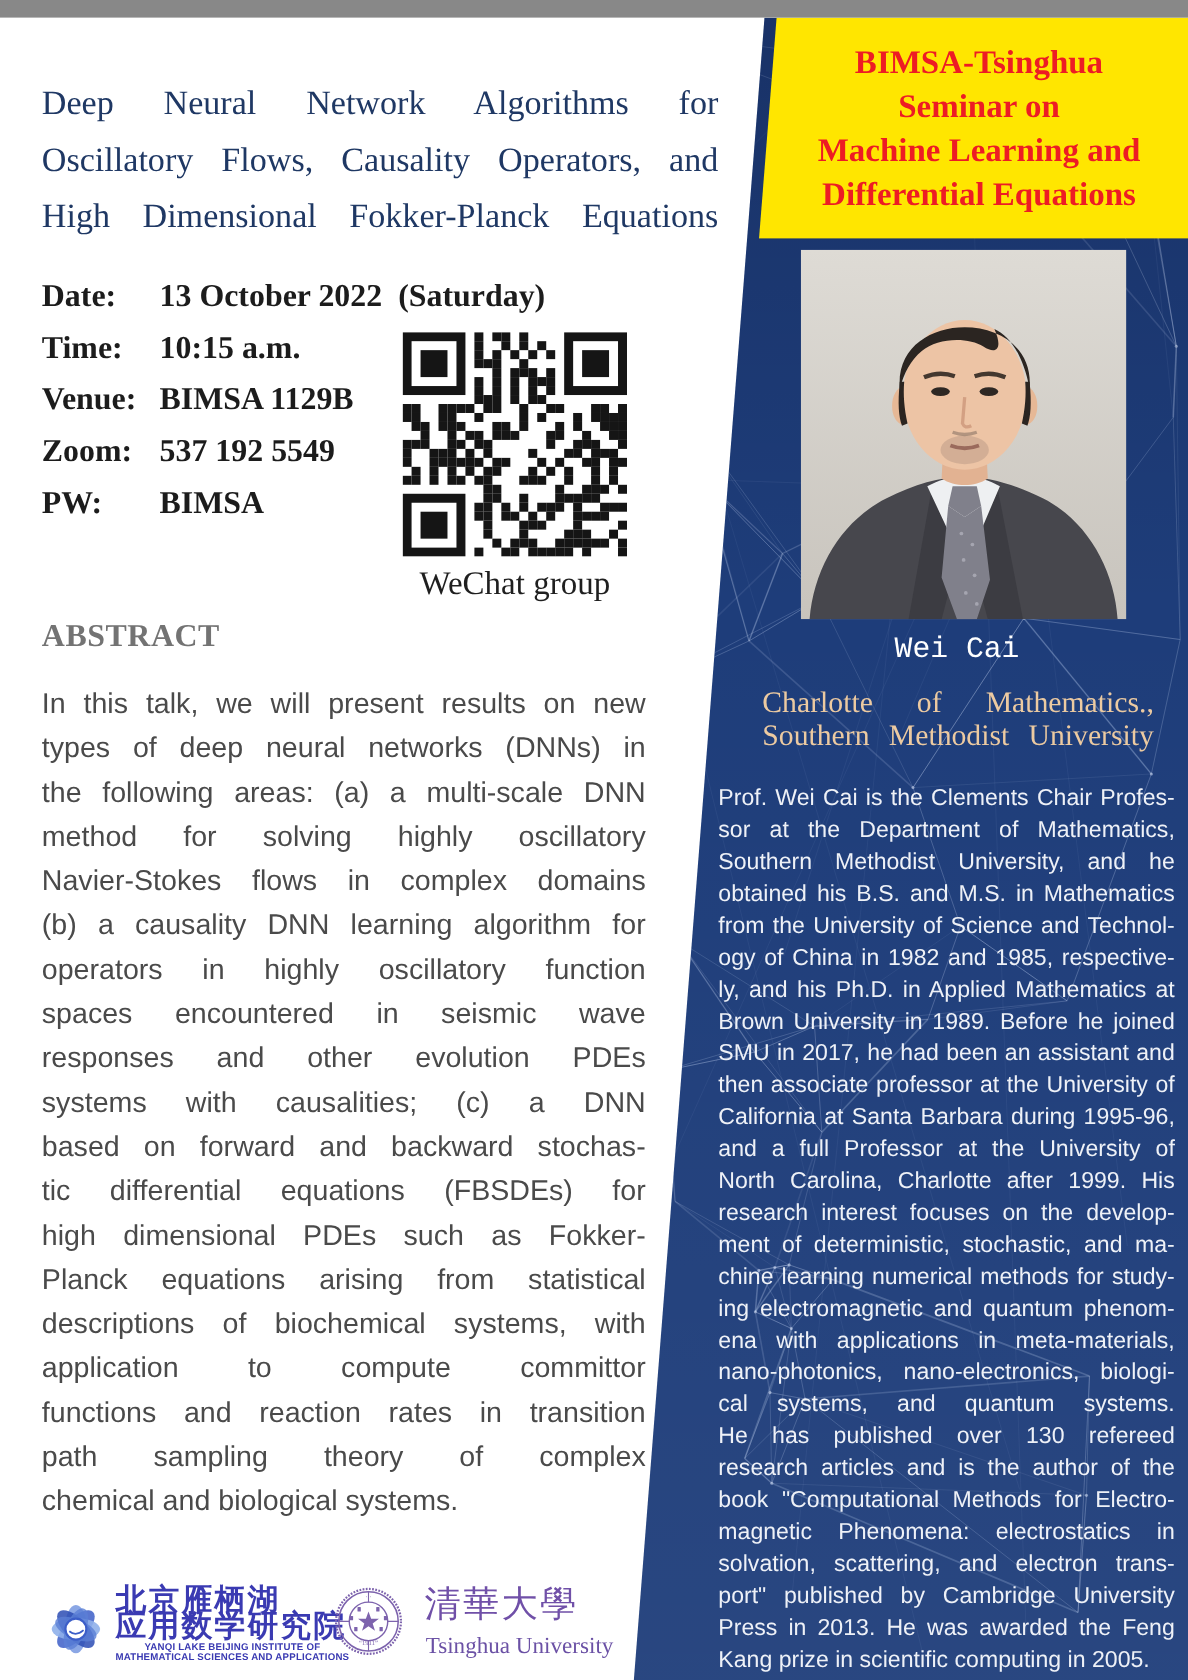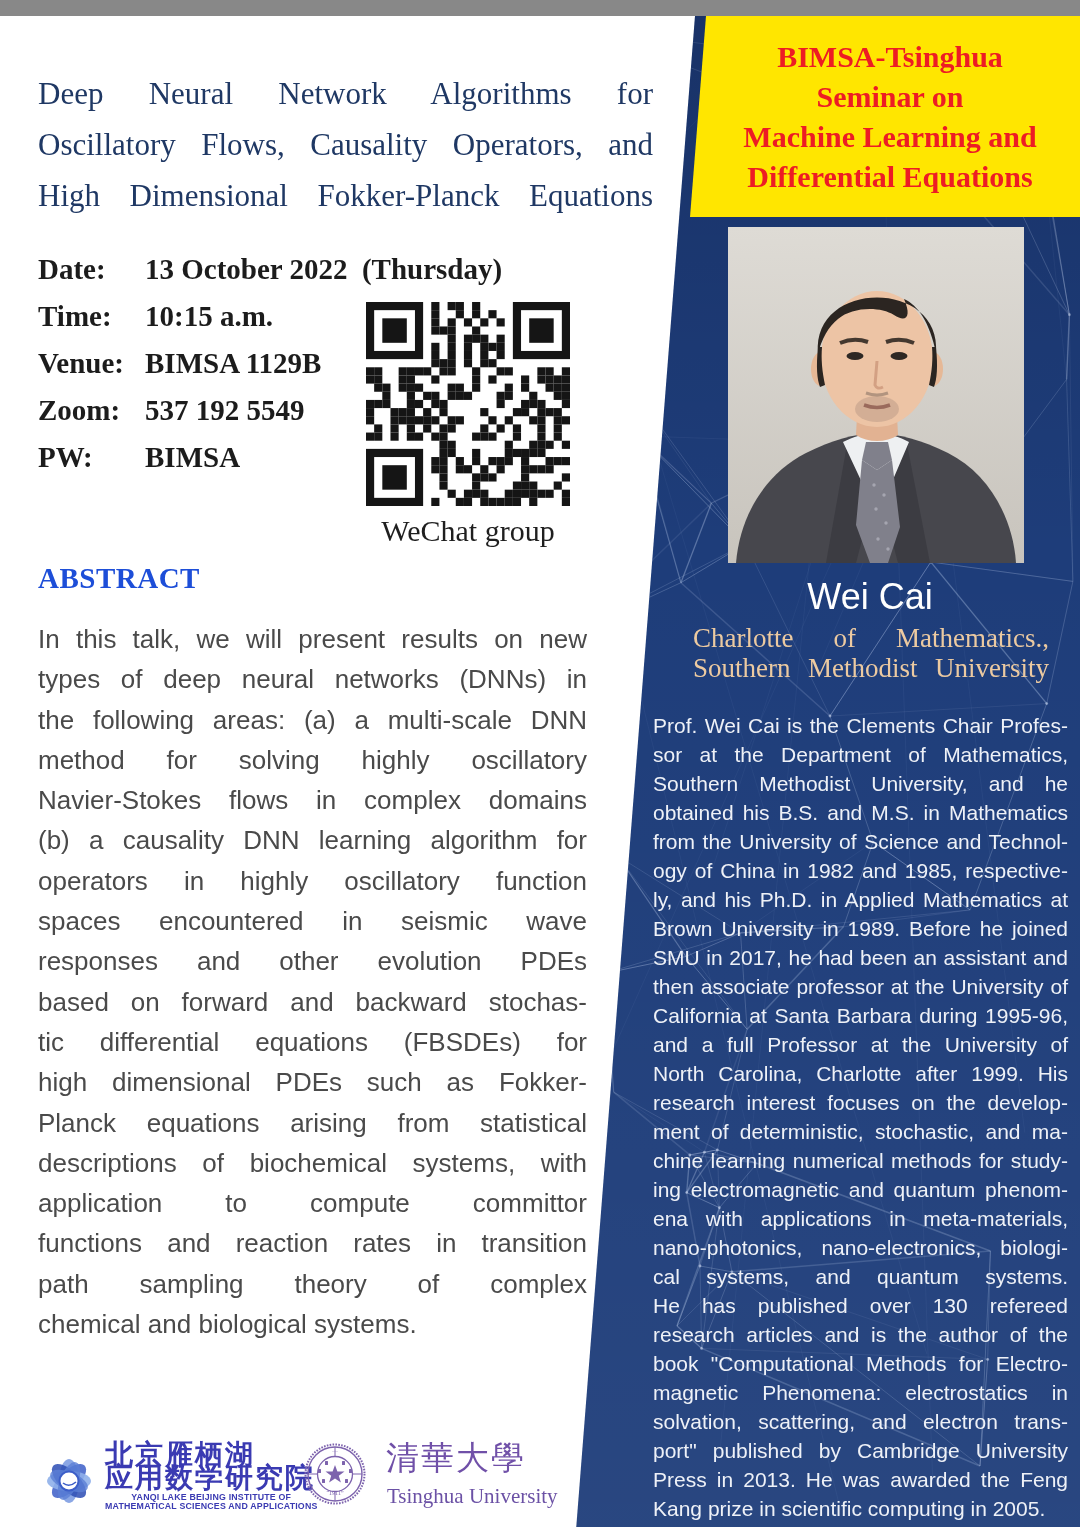--- a/index.html
+++ b/index.html
@@ -34,21 +34,21 @@
   .banner-text{
     position:absolute;left:712px;top:21px;width:356px;
     font-weight:bold;font-size:30px;line-height:40px;text-align:center;
     color:var(--banner-red,#ed1c24);font-family:"Liberation Serif",serif;
   }
   
   .photo{position:absolute;left:728px;top:211px;width:296px;height:336px;}
   
   .speaker-name{
     position:absolute;left:660px;top:560px;width:420px;text-align:center;
-    font-size:36px;color:#ffffff;font-family:Liberation Sans, sans-serif;
+    font-size:27px;color:#ffffff;font-family:Liberation Mono, monospace;
   }
   .affiliation{
     position:absolute;left:693px;top:607px;width:356px;
     font-size:27px;line-height:30px;color:var(--affiliation-tan,#eccaa1);
     font-family:"Liberation Serif",serif;
   }
   .affiliation .jline{text-align:justify;text-align-last:justify;}
   .bio{
     position:absolute;left:653px;top:695px;width:415px;
     font-family:"Liberation Sans",sans-serif;font-size:21px;line-height:29px;
@@ -69,21 +69,21 @@
     font-family:"Liberation Serif",serif;
   }
   .detail-row{display:flex;}
   .dlabel{display:inline-block;width:107px;flex:0 0 107px;}
   .dvalue{white-space:pre-wrap;}
   .qr-wrap{position:absolute;left:366px;top:286px;width:204px;text-align:center;}
   .qr-wrap svg{display:block;background:#ffffff;}
   .qr-caption{margin-top:8px;font-size:30px;color:#1f1f1f;font-family:"Liberation Serif",serif;}
   .abstract-heading{
     position:absolute;left:38px;top:546px;font-weight:bold;font-size:29px;
-    color:#1d4ed8;letter-spacing:0.5px;font-family:"Liberation Serif",serif;
+    color:#737373;letter-spacing:0.5px;font-family:"Liberation Serif",serif;
   }
   .abstract-body{
     position:absolute;left:38px;top:603px;width:549px;
     font-family:"Liberation Sans",sans-serif;font-size:26px;line-height:40.3px;
     color:#4a4a4a;
   }
   .abstract-body .jline{text-align:justify;text-align-last:justify;}
   .abstract-body .jline:last-child{text-align-last:left;}
   
   .bimsa-flower{position:absolute;left:40px;top:1436px;width:58px;height:58px;}
@@ -406,21 +406,21 @@
 
   <div class="title">
       <div class="jline">Deep Neural Network Algorithms for</div>
       <div class="jline">Oscillatory Flows, Causality Operators, and</div>
       <div class="jline">High Dimensional Fokker-Planck Equations</div>
     </div>
 
   <div class="details">
       <div class="detail-row">
       <span class="dlabel">Date:</span>
-      <span class="dvalue">13 October 2022  (Thursday)</span>
+      <span class="dvalue">13 October 2022  (Saturday)</span>
     </div>
       <div class="detail-row">
       <span class="dlabel">Time:</span>
       <span class="dvalue">10:15 a.m.</span>
     </div>
       <div class="detail-row">
       <span class="dlabel">Venue:</span>
       <span class="dvalue">BIMSA 1129B</span>
     </div>
       <div class="detail-row">
@@ -675,20 +675,21 @@
   <div class="abstract-body">
       <div class="jline">In this talk, we will present results on new</div>
       <div class="jline">types of deep neural networks (DNNs) in</div>
       <div class="jline">the following areas: (a) a multi-scale DNN</div>
       <div class="jline">method for solving highly oscillatory</div>
       <div class="jline">Navier-Stokes flows in complex domains</div>
       <div class="jline">(b) a causality DNN learning algorithm for</div>
       <div class="jline">operators in highly oscillatory function</div>
       <div class="jline">spaces encountered in seismic wave</div>
       <div class="jline">responses and other evolution PDEs</div>
+      <div class="jline">systems with causalities; (c) a DNN</div>
       <div class="jline">based on forward and backward stochas-</div>
       <div class="jline">tic differential equations (FBSDEs) for</div>
       <div class="jline">high dimensional PDEs such as Fokker-</div>
       <div class="jline">Planck equations arising from statistical</div>
       <div class="jline">descriptions of biochemical systems, with</div>
       <div class="jline">application to compute committor</div>
       <div class="jline">functions and reaction rates in transition</div>
       <div class="jline">path sampling theory of complex</div>
       <div class="jline">chemical and biological systems.</div>
     </div>

